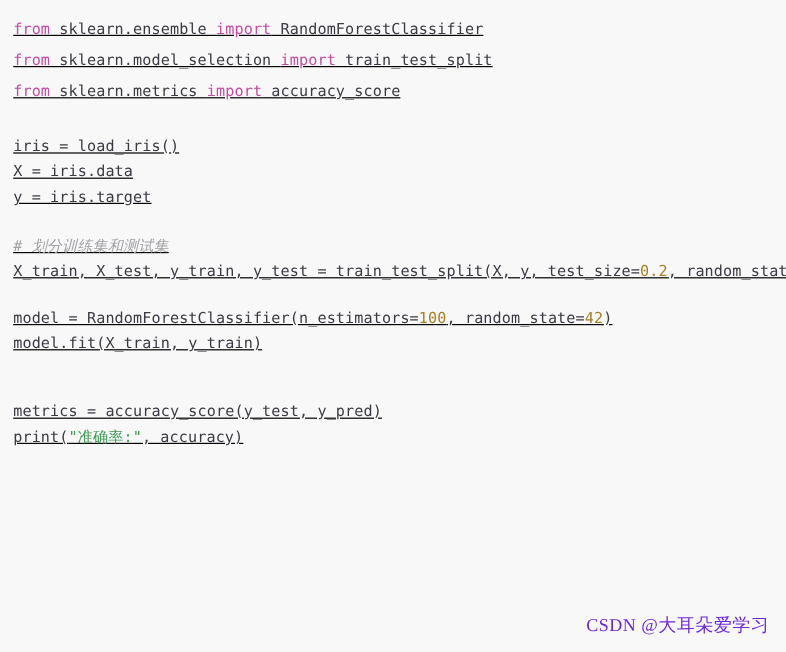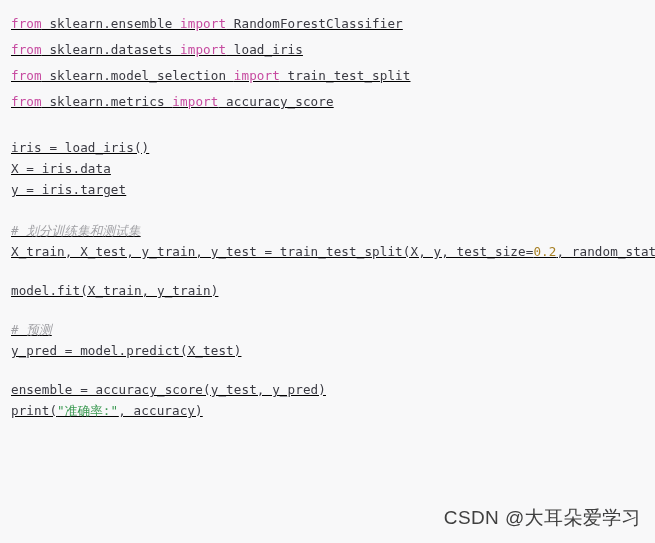--- a/index.html
+++ b/index.html
@@ -67,60 +67,56 @@
     color: #3c9a53;
   }
   .tok-plain {
     color: #3a3a42;
   }
 
   #watermark {
     position: absolute;
     right: 14px;
     bottom: 12px;
-    font-family: Liberation Sans, sans-serif;
-    font-size: 19px;
-    color: #404040;
+    font-family: Liberation Serif, serif;
+    font-size: 15px;
+    color: #6d28d9;
     letter-spacing: 0.4px;
     white-space: nowrap;
     user-select: none;
   }
 </style>
 </head>
 <body>
 
 <div id="code-surface">
   <div id="code-root">
       <div class="code-block block-imports">
         <div class="code-line"><span class="tok-kw">from</span><span class="tok-plain"> sklearn.ensemble </span><span class="tok-kw">import</span><span class="tok-plain"> RandomForestClassifier</span></div>
-        <div class="code-line"><span class="tok-kw">from</span><span class="tok-plain"> sklearn.datasets </span><span class="tok-kw">import</span><span class="tok-plain"> load_iris</span></div>
         <div class="code-line"><span class="tok-kw">from</span><span class="tok-plain"> sklearn.model_selection </span><span class="tok-kw">import</span><span class="tok-plain"> train_test_split</span></div>
         <div class="code-line"><span class="tok-kw">from</span><span class="tok-plain"> sklearn.metrics </span><span class="tok-kw">import</span><span class="tok-plain"> accuracy_score</span></div>
       </div>
       <div class="spacer-lg"></div>
       <div class="code-block block-code">
         <div class="code-line"><span class="tok-plain">iris = load_iris()</span></div>
         <div class="code-line"><span class="tok-plain">X = iris.data</span></div>
         <div class="code-line"><span class="tok-plain">y = iris.target</span></div>
       </div>
       <div class="spacer-md"></div>
       <div class="code-block block-code">
         <div class="code-line"><span class="tok-comment"># 划分训练集和测试集</span></div>
         <div class="code-line"><span class="tok-plain">X_train, X_test, y_train, y_test = train_test_split(X, y, test_size=</span><span class="tok-num">0.2</span><span class="tok-plain">, random_state=</span></div>
       </div>
       <div class="spacer-sm"></div>
       <div class="code-block block-code">
+        <div class="code-line"><span class="tok-plain">model = RandomForestClassifier(n_estimators=</span><span class="tok-num">100</span><span class="tok-plain">, random_state=</span><span class="tok-num">42</span><span class="tok-plain">)</span></div>
         <div class="code-line"><span class="tok-plain">model.fit(X_train, y_train)</span></div>
       </div>
       <div class="spacer-sm"></div>
-      <div class="code-block block-code">
-        <div class="code-line"><span class="tok-comment"># 预测</span></div>
-        <div class="code-line"><span class="tok-plain">y_pred = model.predict(X_test)</span></div>
-      </div>
       <div class="spacer-sm"></div>
       <div class="code-block block-code">
-        <div class="code-line"><span class="tok-plain">ensemble = accuracy_score(y_test, y_pred)</span></div>
+        <div class="code-line"><span class="tok-plain">metrics = accuracy_score(y_test, y_pred)</span></div>
         <div class="code-line"><span class="tok-plain">print(</span><span class="tok-str">"准确率:"</span><span class="tok-plain">, accuracy)</span></div>
       </div>
     </div>
 </div>
 
 <div id="watermark">CSDN @大耳朵爱学习</div>
 
 </body></html>

